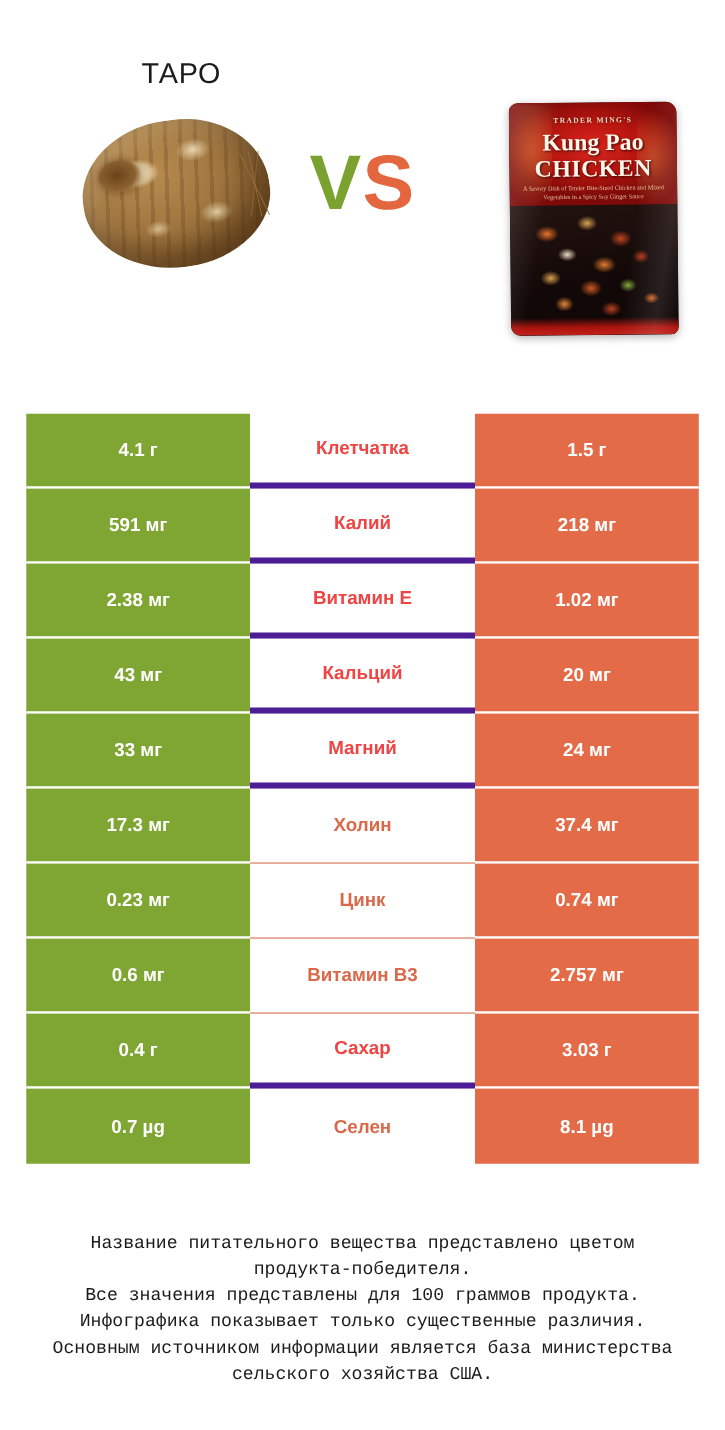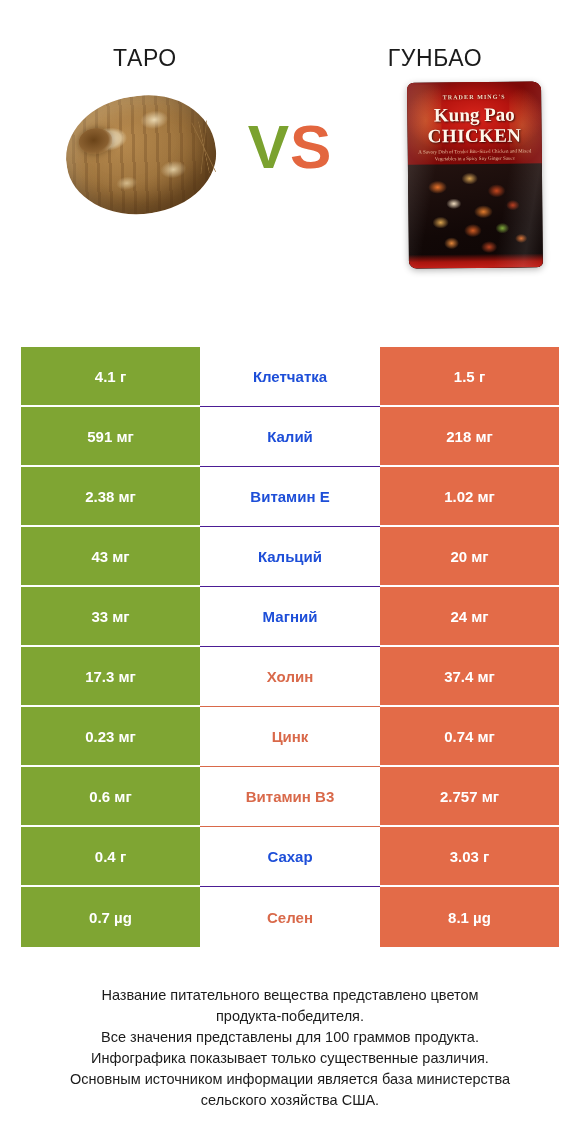--- a/index.html
+++ b/index.html
@@ -143,61 +143,58 @@
     content: ""; position: absolute; left: 0; right: 0; bottom: 0; height: 14px;
     background: linear-gradient(180deg, rgba(160,22,14,0) 0%, #a8140d 55%, #c3201a 100%);
   }
   .bag-gloss {
     position: absolute; left: 0; right: 0; top: 0; bottom: 0;
     background: linear-gradient(100deg, rgba(255,255,255,0.16) 0%, rgba(255,255,255,0) 26%,
                 rgba(255,255,255,0) 70%, rgba(255,255,255,0.10) 88%, rgba(255,255,255,0) 100%);
   }
 
   
-  .table { position: absolute; left: 21px; top: 324px; width: 538px; }
+  .table { position: absolute; left: 21px; top: 308px; width: 538px; }
   .row { display: flex; height: 60px; }
   .cell {
     display: flex; align-items: center; justify-content: center;
     font-size: 15px; font-weight: 700; line-height: 1;
   }
   .cell-left  { width: 179px; color: #ffffff; border-bottom: 2px solid #ffffff; }
   .cell-right { width: 179px; color: #ffffff; border-bottom: 2px solid #ffffff; }
   .cell-mid   { width: 180px; background: #ffffff; }
   .row:last-child .cell-left,
   .row:last-child .cell-right { border-bottom: none; }
 
   .win-left  .cell-left  { background: #7FA533; }
   .win-left  .cell-right { background: #E36B48; }
   .win-right .cell-left  { background: #7FA533; }
   .win-right .cell-right { background: #E36B48; }
 
-  .win-left  .cell-mid { color: #1d4ed8; border-bottom: 1px solid #4c1d95; }
+  .win-left  .cell-mid { color: #ef4444; border-bottom: 5px solid #4c1d95; }
   .win-right .cell-mid { color: #D9694A; border-bottom: 1px solid #D9694A; }
   .row:last-child .cell-mid { border-bottom: none; }
 
   
   .footer {
     position: absolute; left: 0; right: 0; top: 962px;
     text-align: center; color: #1b1b1b;
     font-size: 14.5px; line-height: 21px;
     font-family: "Liberation Sans", "DejaVu Sans", sans-serif;
   }
-  .footer div { padding: 0 0; }
+  .footer div { padding: 0 0; font-family: Liberation Mono, monospace; }
 </style>
 </head>
 <body>
 
 <div class="page">
 
   <div class="titles">
     <div class="title-cell">
       <span class="title-text">ТАРО</span>
-    </div>
-    <div class="title-cell">
-      <span class="title-text">ГУНБАО</span>
     </div>
   </div>
 
   <div class="hero">
 
     <div class="prod-left">
       <div class="taro">
         <div class="taro-hairs"></div>
       </div>
     </div>

